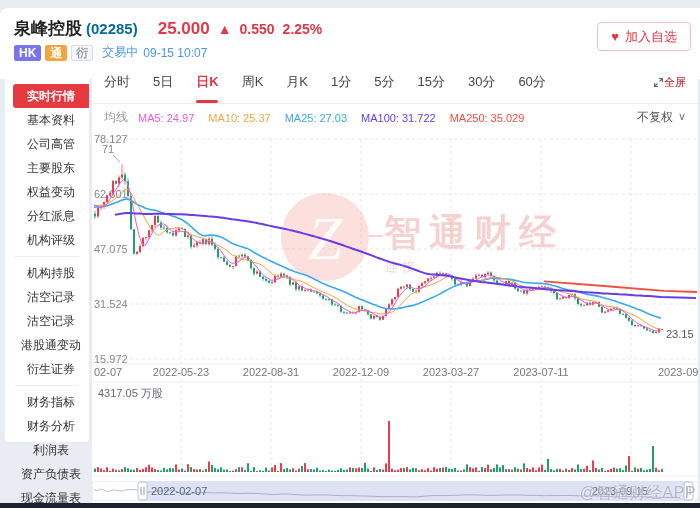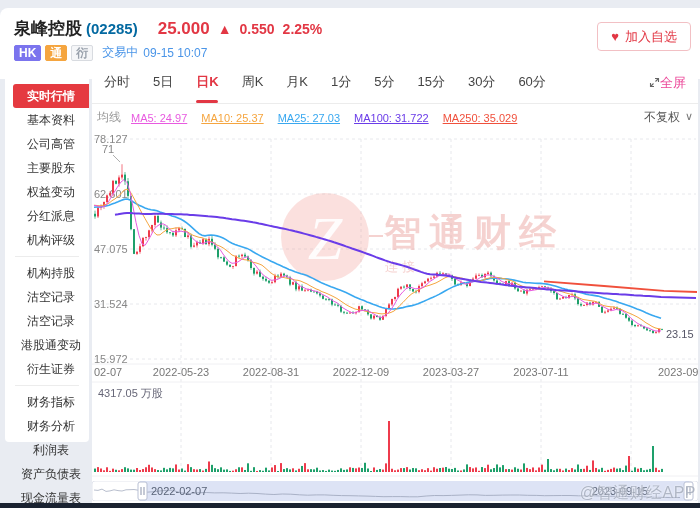--- a/index.html
+++ b/index.html
@@ -33,24 +33,24 @@
   .side-divider{height:1px;background:#ececec;margin:4px 10px;}
   
   .chart-card{position:absolute;left:92px;top:62px;width:606px;height:494px;background:#fff;border-radius:4px;}
   .tabs-row{height:42px;display:flex;align-items:center;border-bottom:1px solid #ececec;
     padding:0 12px 0 12px;box-sizing:border-box;}
   .tabs{display:flex;gap:23px;flex:1;}
   .tab{font-size:13px;color:#444;cursor:pointer;position:relative;padding:11px 0 12px 0;}
   .tab.active{color:#e23744;font-weight:bold;}
   .tab.active::after{content:"";position:absolute;left:50%;transform:translateX(-50%);
     bottom:0;width:22px;height:3px;background:#e23744;border-radius:2px;}
-  .fullscreen{display:flex;gap:0;color:#ec4899;font-size:13px;align-items:center;cursor:pointer;}
-  .ma-row{height:27px;display:flex;align-items:center;padding:0 5px;font-size:11px;}
+  .fullscreen{display:flex;gap:0;color:#b91c1c;font-size:11px;align-items:center;cursor:pointer;}
+  .ma-row{height:27px;display:flex;align-items:center;padding:0 12px;font-size:11px;}
   .ma-title{color:#999;margin-right:10px;font-size:12px;}
-  .ma-item{margin-right:14px;white-space:nowrap;text-decoration:underline;}
+  .ma-item{margin-right:14px;white-space:nowrap;}
   .adjust{margin-left:auto;color:#555;font-size:12px;display:flex;gap:5px;align-items:center;cursor:pointer;}
   .adjust .chev{font-size:11px;color:#777;transform:translateY(-1px);}
   #chart{display:block;width:606px;height:348px;}
   .nav-strip{position:relative;height:20px;margin-top:2px;}
   #navsvg{display:block;width:606px;height:20px;}
   .corner-mark{position:absolute;right:2px;bottom:-3px;font-size:16px;
     color:rgba(135,145,165,.62);text-shadow:0 0 2px #fff;letter-spacing:.5px;}
   .bottom-bar{position:absolute;left:0;top:503px;width:700px;height:5px;background:#1a2230;}
 </style>
 </head>

